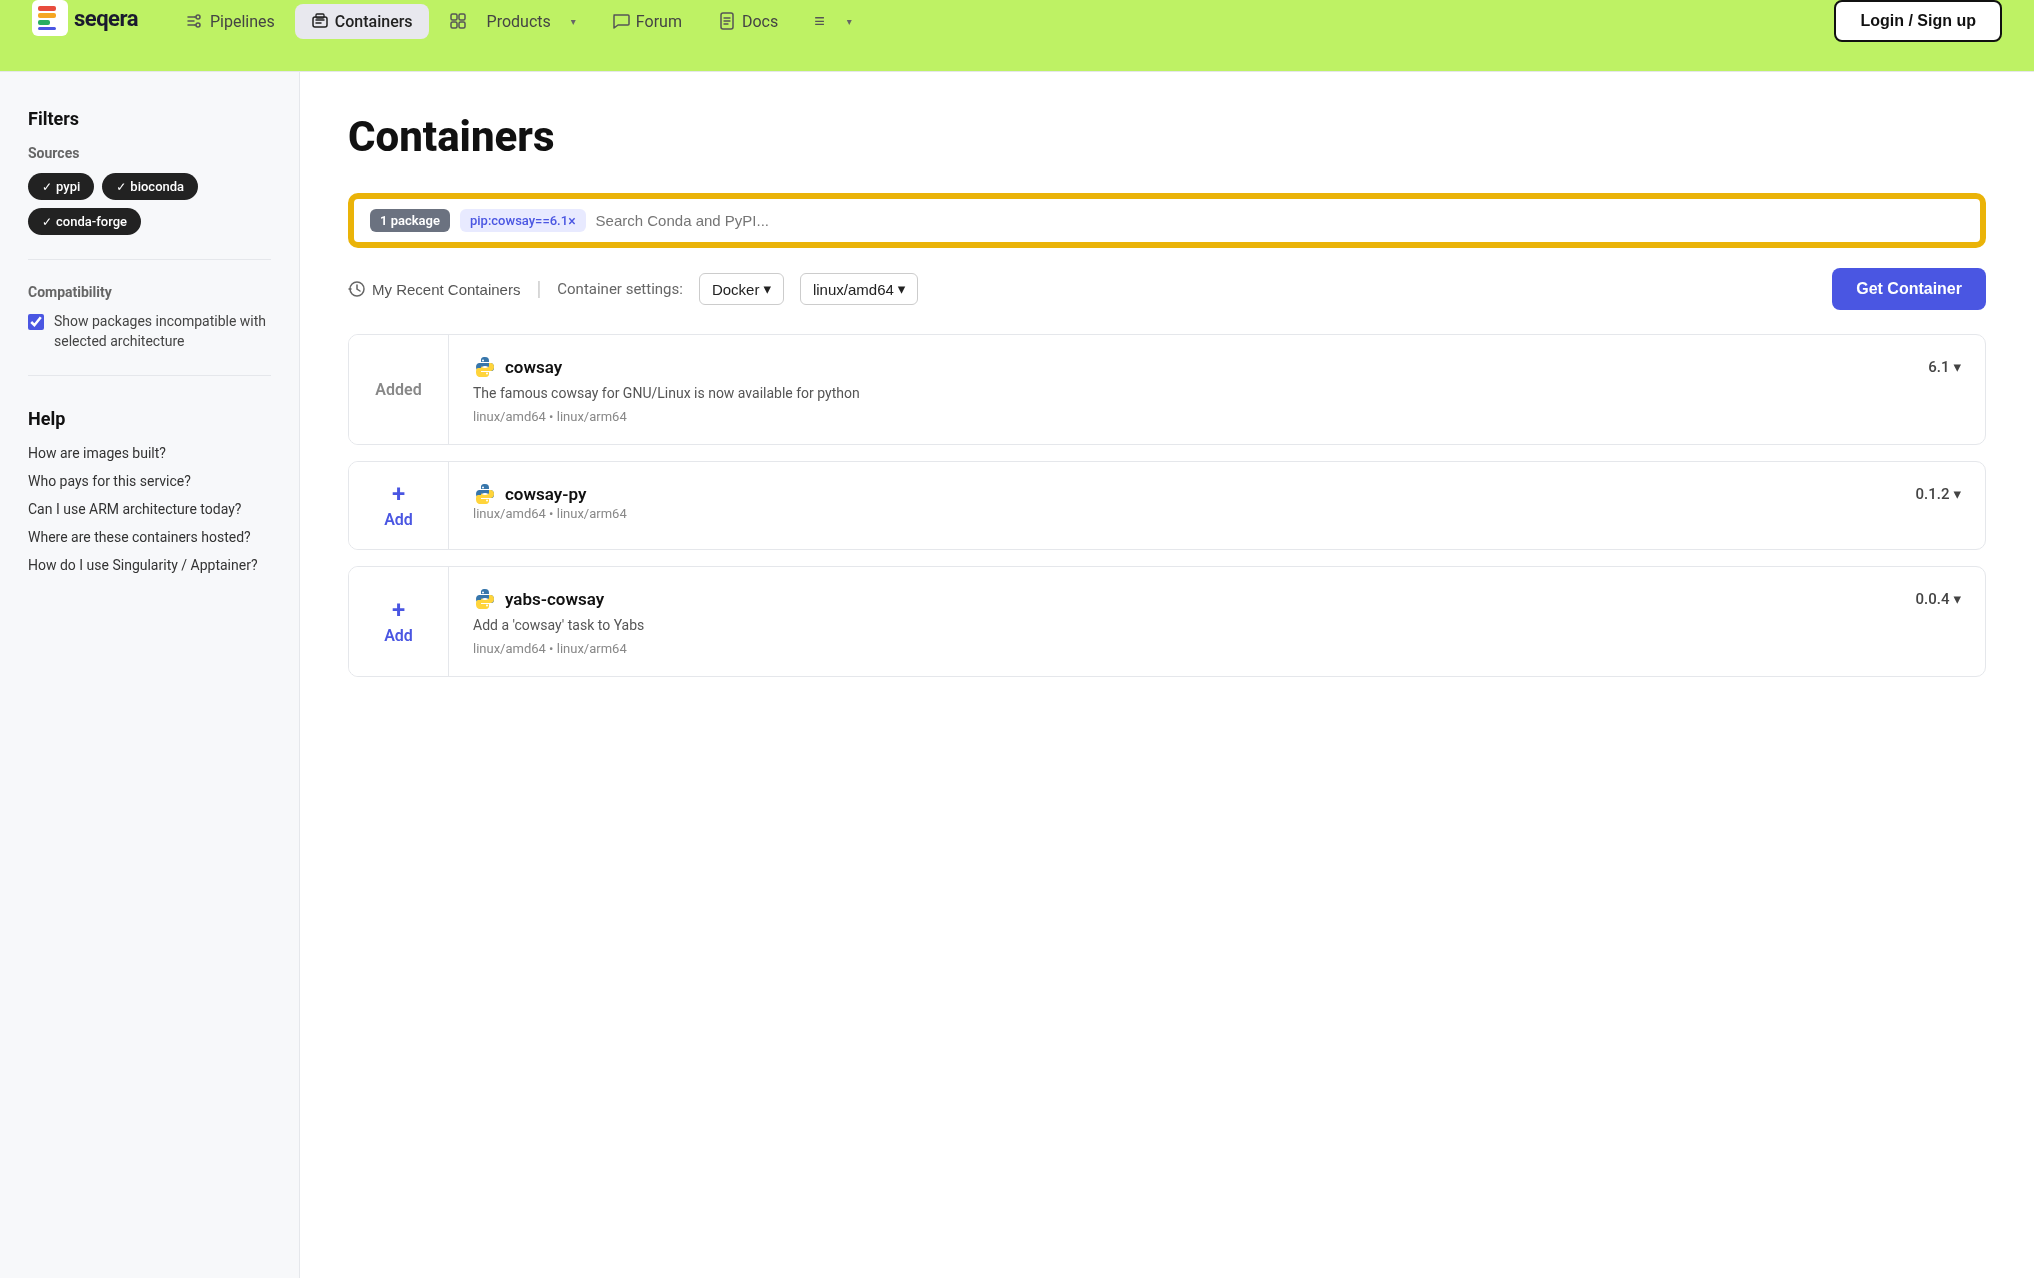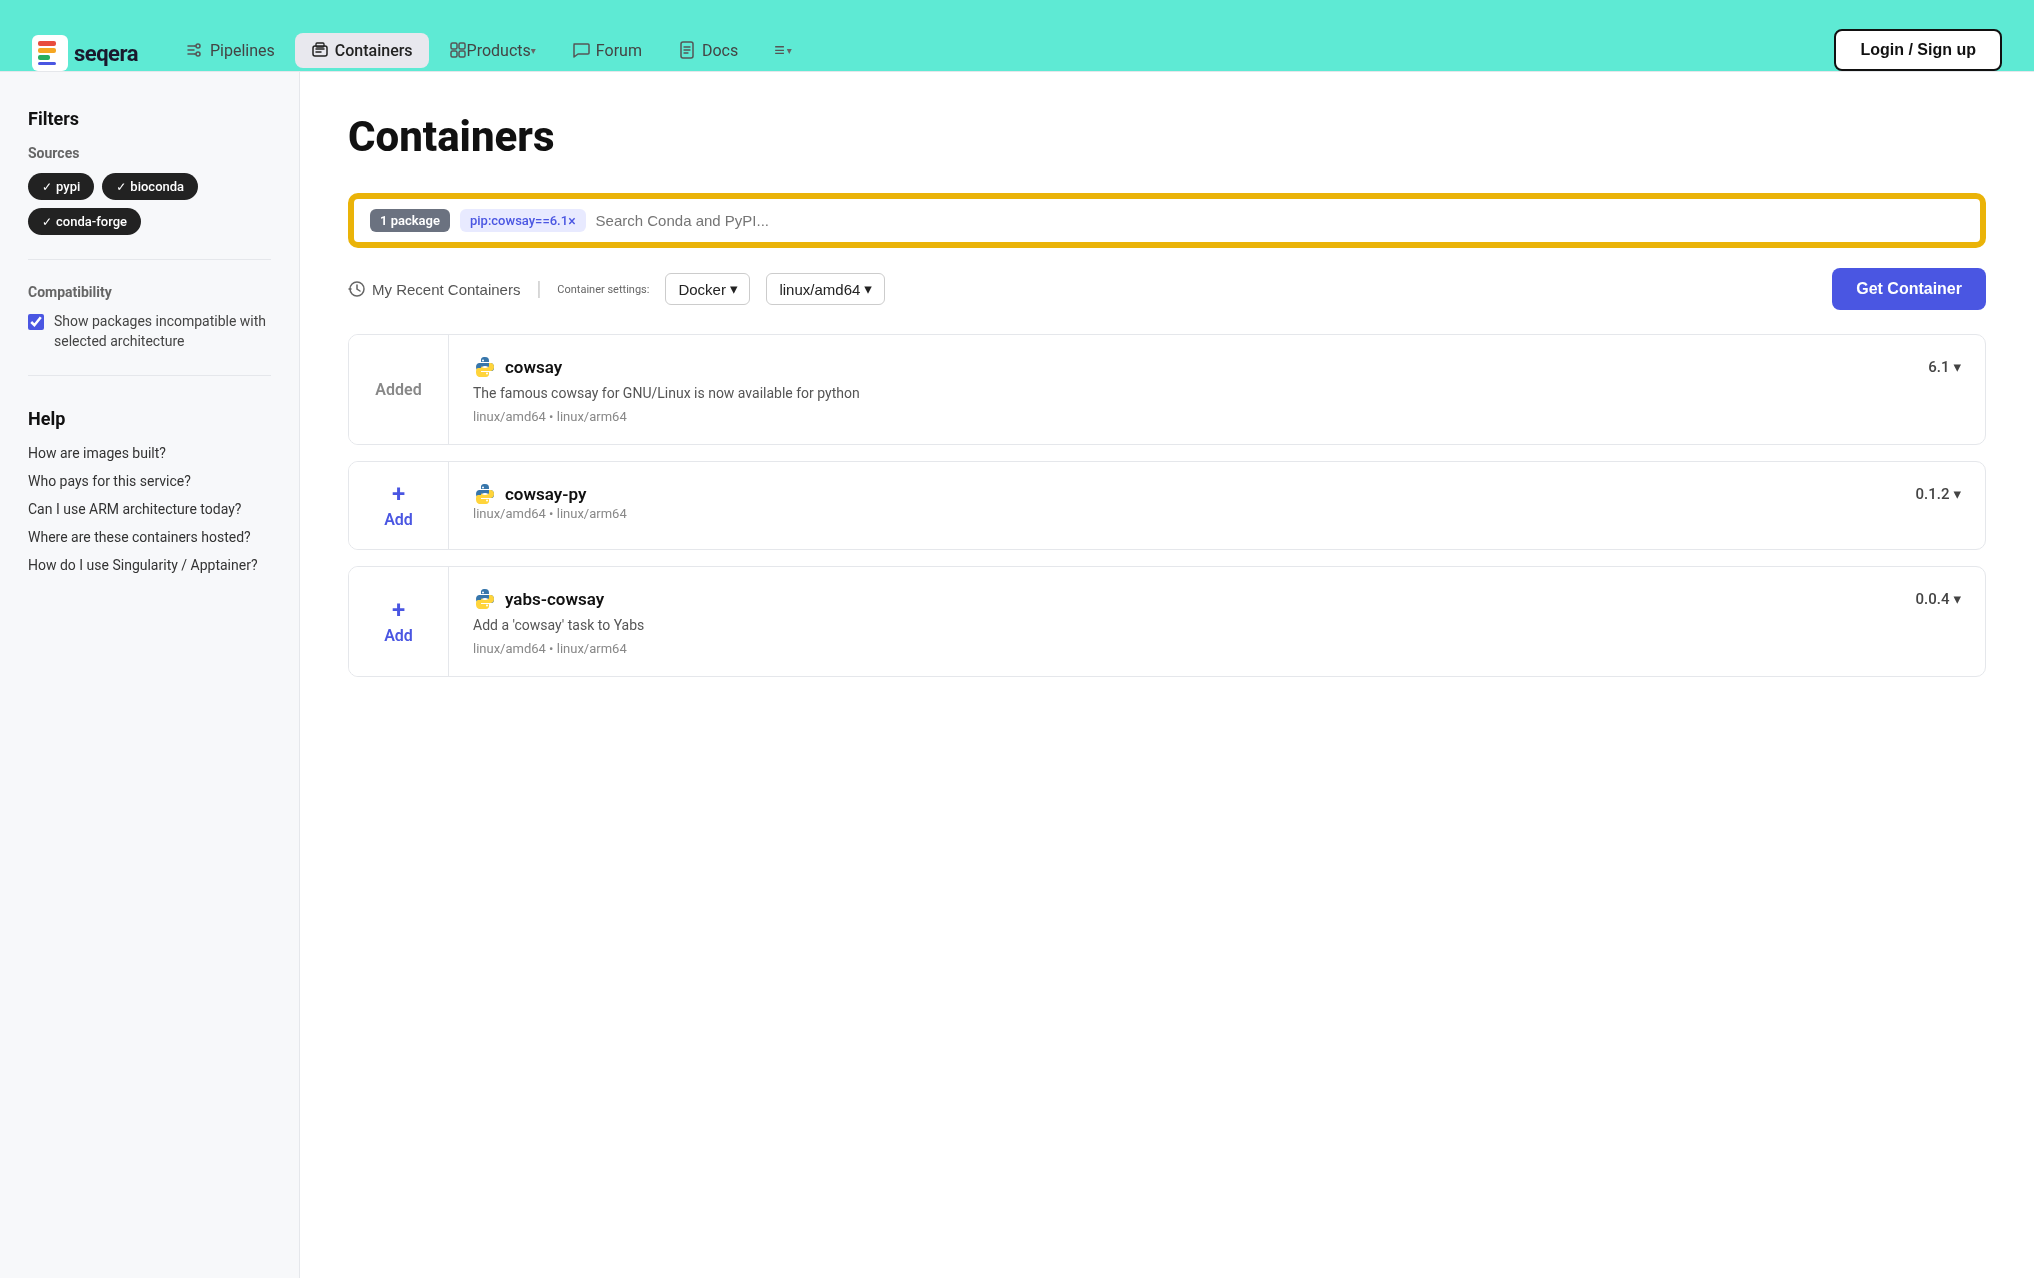--- a/index.html
+++ b/index.html
@@ -1,25 +1,25 @@
 <!DOCTYPE html>
 <html><head>
   <meta charset="utf-8">
   <style>
     * { box-sizing: border-box; margin: 0; padding: 0; }
     body { font-family: -apple-system, BlinkMacSystemFont, 'Segoe UI', Roboto, sans-serif; background: #fff; color: #222; }
 
     
     .header {
       display: flex;
-      align-items: flex-end;
+      align-items: flex-start;
       padding: 0 32px;
       height: 72px;
       border-bottom: 1px solid #e5e7eb;
-      background: #5eead4;
+      background: #bef264;
       gap: 8px;
     }
     .logo {
       display: flex;
       align-items: center;
       gap: 6px;
       margin-right: 24px;
       text-decoration: none;
     }
     .logo-icon {
@@ -51,21 +51,21 @@
       transition: background 0.15s;
     }
     .nav-item.active {
       background: #e8e8ee;
       font-weight: 500;
       color: #222;
     }
     .nav-item.has-dropdown {
       display: flex;
       align-items: center;
-      gap: 0;
+      gap: 20px;
     }
     .nav-chevron {
       font-size: 10px;
       color: #666;
     }
     .nav-spacer { flex: 1; }
     .login-btn {
       padding: 10px 24px;
       border: 2px solid #111;
       border-radius: 8px;
@@ -229,21 +229,21 @@
       color: #555;
       cursor: pointer;
       background: none;
       border: none;
     }
     .toolbar-separator {
       color: #ccc;
       font-size: 20px;
     }
     .container-settings-label {
-      font-size: 11px;
+      font-size: 15px;
       color: #666;
     }
     .select-btn {
       display: flex;
       align-items: center;
       gap: 4px;
       border: 1px solid #ccc;
       border-radius: 6px;
       padding: 6px 12px;
       font-size: 15px;

